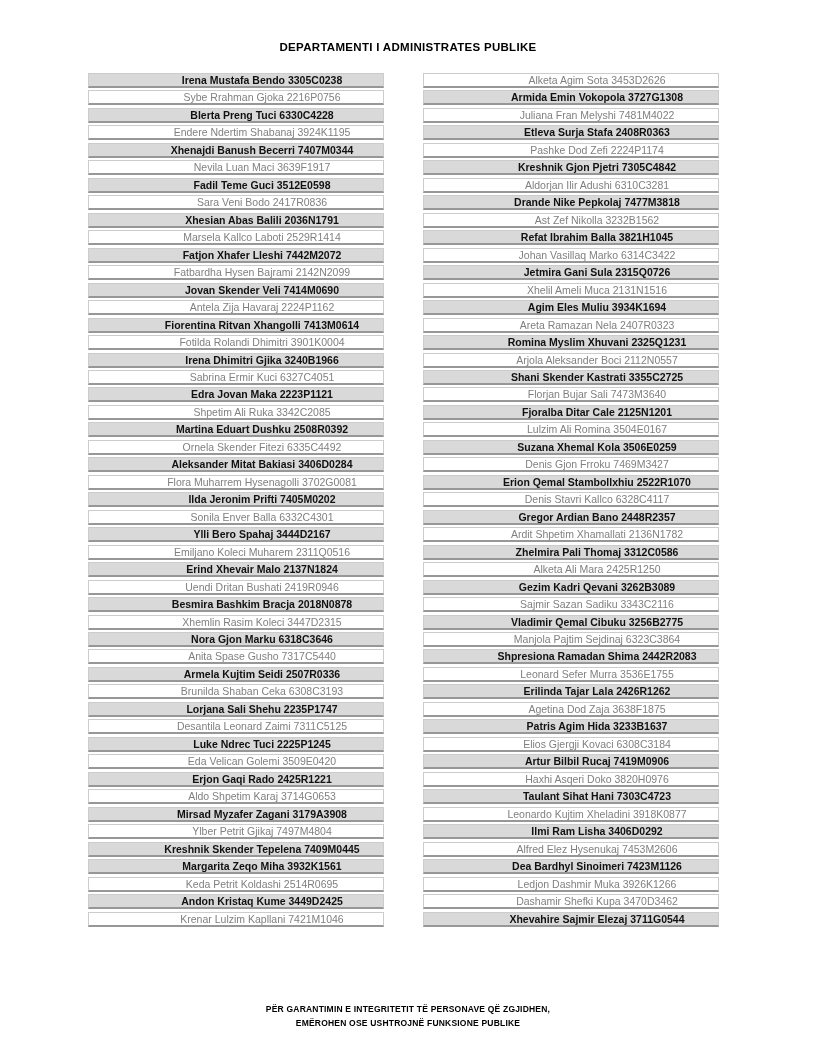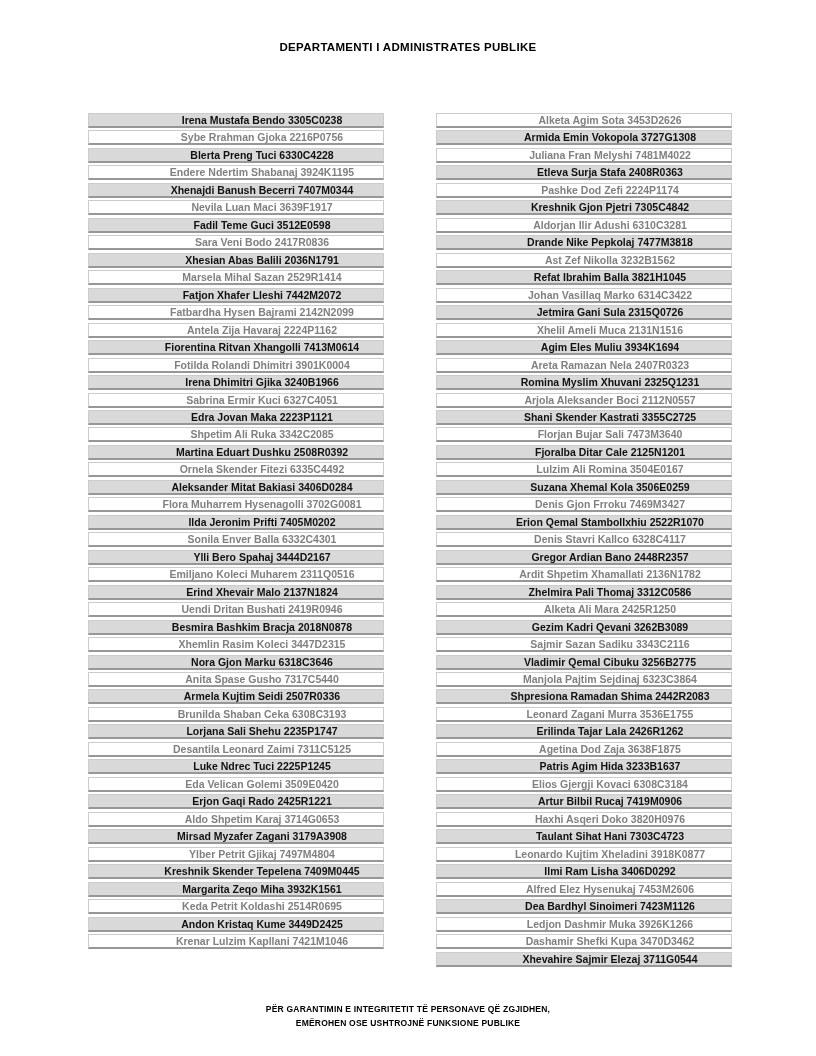--- a/index.html
+++ b/index.html
@@ -17,21 +17,21 @@
   .title {
     position:absolute; top:30px; left:0; width:100%;
     text-align:center;
     font-size:11.5px; font-weight:bold; color:#000;
     letter-spacing:0.3px;
     white-space:nowrap;
     margin-top:11px;
   }
   .columns {
     position:absolute; top:73px; left:88px;
-    display:flex; gap:52px;margin-top:40px;
+    display:flex; gap:39px;
   }
   .col { width:296px; }
   .row {
     box-sizing:border-box;
     height:15px;
     margin-bottom:2.48px;
     border:1px solid var(--border-light);
     border-bottom:2px solid var(--border-dark);
     font-size:10.5px;
     line-height:12.5px;
@@ -40,21 +40,21 @@
     white-space:nowrap;
   }
   .row.shaded {
     background:var(--shaded-bg);
     color:var(--shaded-text);
     font-weight:bold;
   }
   .row.plain {
     background:var(--plain-bg);
     color:var(--plain-text);
-    font-weight:bold;
+    font-weight:normal;
   }
   .footer {
     position:absolute; top:1002px; left:0; width:100%;
     text-align:center;
     font-size:8.5px; font-weight:bold; color:#000;
     line-height:14px;
     letter-spacing:0.2px;
   }
 </style>
 </head>
@@ -67,23 +67,24 @@
     <div class="col">
         <div class="row shaded">Irena Mustafa Bendo 3305C0238</div>
         <div class="row plain">Sybe Rrahman Gjoka 2216P0756</div>
         <div class="row shaded">Blerta Preng Tuci 6330C4228</div>
         <div class="row plain">Endere Ndertim Shabanaj 3924K1195</div>
         <div class="row shaded">Xhenajdi Banush Becerri 7407M0344</div>
         <div class="row plain">Nevila Luan Maci 3639F1917</div>
         <div class="row shaded">Fadil Teme Guci 3512E0598</div>
         <div class="row plain">Sara Veni Bodo 2417R0836</div>
         <div class="row shaded">Xhesian Abas Balili 2036N1791</div>
-        <div class="row plain">Marsela Mihal Sazan 2529R1414</div>
+        <div class="row plain">Marsela Kallco Laboti 2529R1414</div>
         <div class="row shaded">Fatjon Xhafer Lleshi 7442M2072</div>
         <div class="row plain">Fatbardha Hysen Bajrami 2142N2099</div>
+        <div class="row shaded">Jovan Skender Veli 7414M0690</div>
         <div class="row plain">Antela Zija Havaraj 2224P1162</div>
         <div class="row shaded">Fiorentina Ritvan Xhangolli 7413M0614</div>
         <div class="row plain">Fotilda Rolandi Dhimitri 3901K0004</div>
         <div class="row shaded">Irena Dhimitri Gjika 3240B1966</div>
         <div class="row plain">Sabrina Ermir Kuci 6327C4051</div>
         <div class="row shaded">Edra Jovan Maka 2223P1121</div>
         <div class="row plain">Shpetim Ali Ruka 3342C2085</div>
         <div class="row shaded">Martina Eduart Dushku 2508R0392</div>
         <div class="row plain">Ornela Skender Fitezi 6335C4492</div>
         <div class="row shaded">Aleksander Mitat Bakiasi 3406D0284</div>
@@ -142,21 +143,21 @@
         <div class="row plain">Denis Stavri Kallco 6328C4117</div>
         <div class="row shaded">Gregor Ardian Bano 2448R2357</div>
         <div class="row plain">Ardit Shpetim Xhamallati 2136N1782</div>
         <div class="row shaded">Zhelmira Pali Thomaj 3312C0586</div>
         <div class="row plain">Alketa Ali Mara 2425R1250</div>
         <div class="row shaded">Gezim Kadri Qevani 3262B3089</div>
         <div class="row plain">Sajmir Sazan Sadiku 3343C2116</div>
         <div class="row shaded">Vladimir Qemal Cibuku 3256B2775</div>
         <div class="row plain">Manjola Pajtim Sejdinaj 6323C3864</div>
         <div class="row shaded">Shpresiona Ramadan Shima 2442R2083</div>
-        <div class="row plain">Leonard Zagani Murra 3536E1755</div>
+        <div class="row plain">Leonard Sefer Murra 3536E1755</div>
         <div class="row shaded">Erilinda Tajar Lala 2426R1262</div>
         <div class="row plain">Agetina Dod Zaja 3638F1875</div>
         <div class="row shaded">Patris Agim Hida 3233B1637</div>
         <div class="row plain">Elios Gjergji Kovaci 6308C3184</div>
         <div class="row shaded">Artur Bilbil Rucaj 7419M0906</div>
         <div class="row plain">Haxhi Asqeri Doko 3820H0976</div>
         <div class="row shaded">Taulant Sihat Hani 7303C4723</div>
         <div class="row plain">Leonardo Kujtim Xheladini 3918K0877</div>
         <div class="row shaded">Ilmi Ram Lisha 3406D0292</div>
         <div class="row plain">Alfred Elez Hysenukaj 7453M2606</div>

